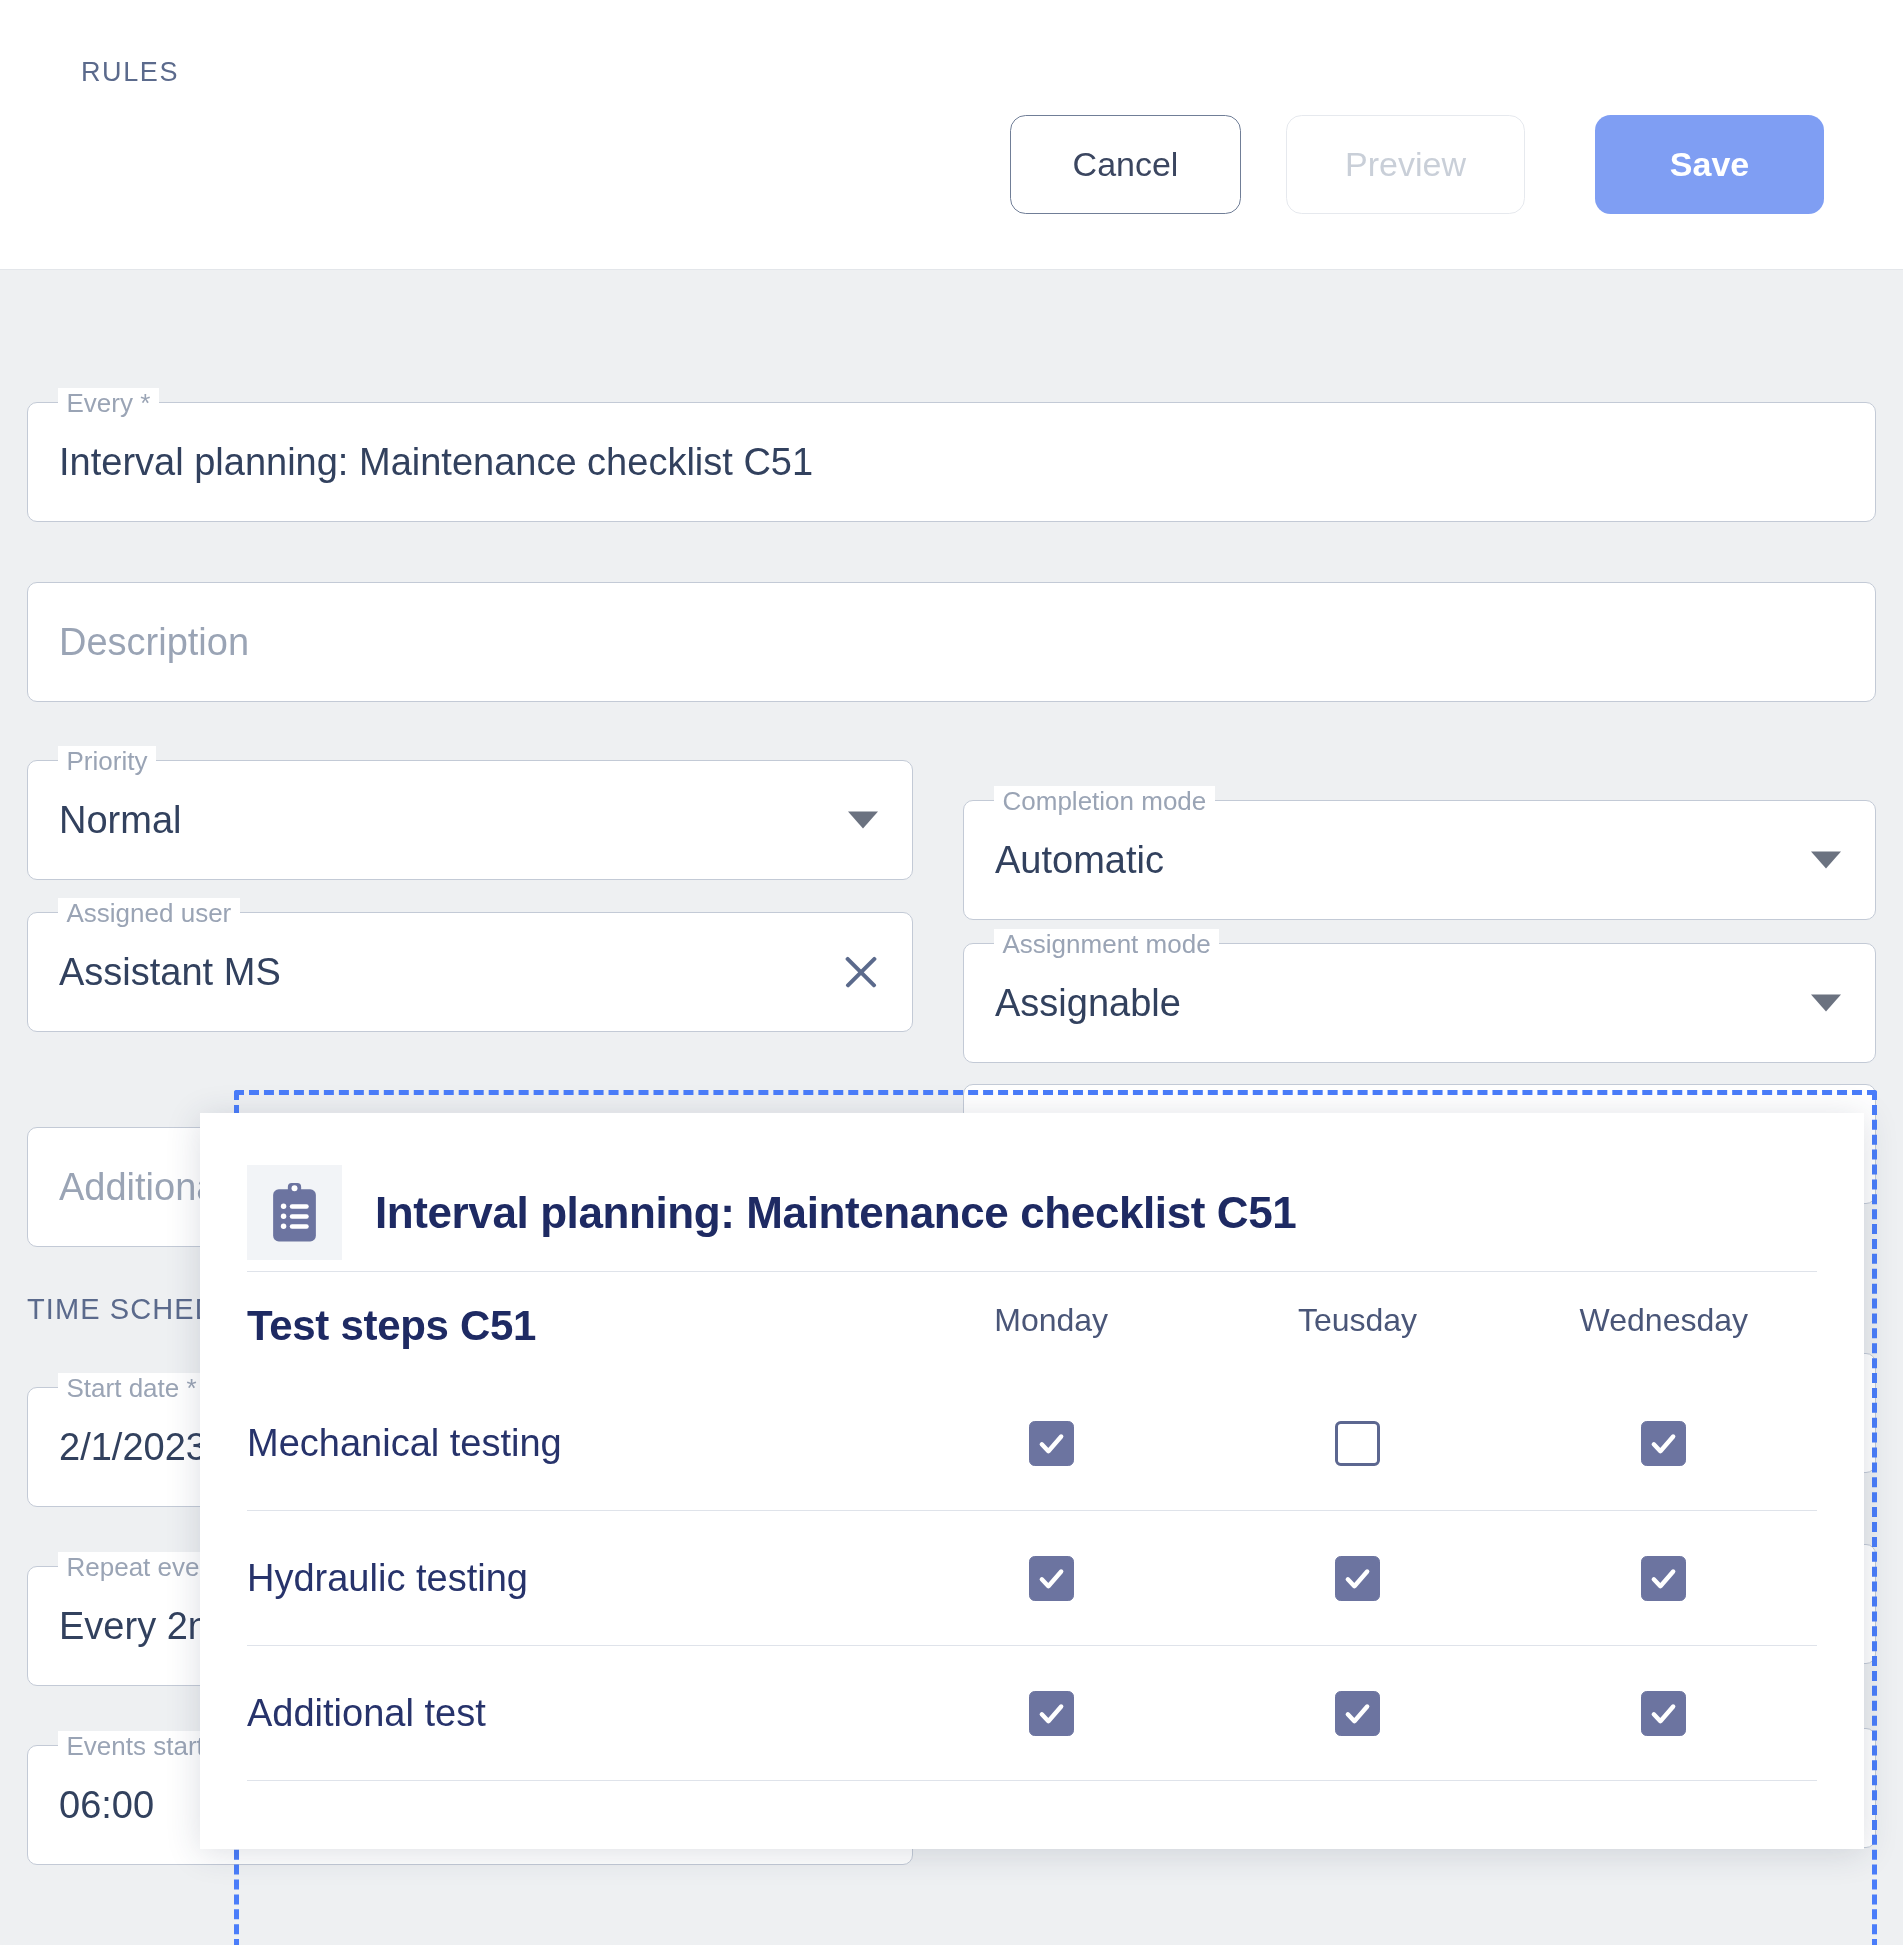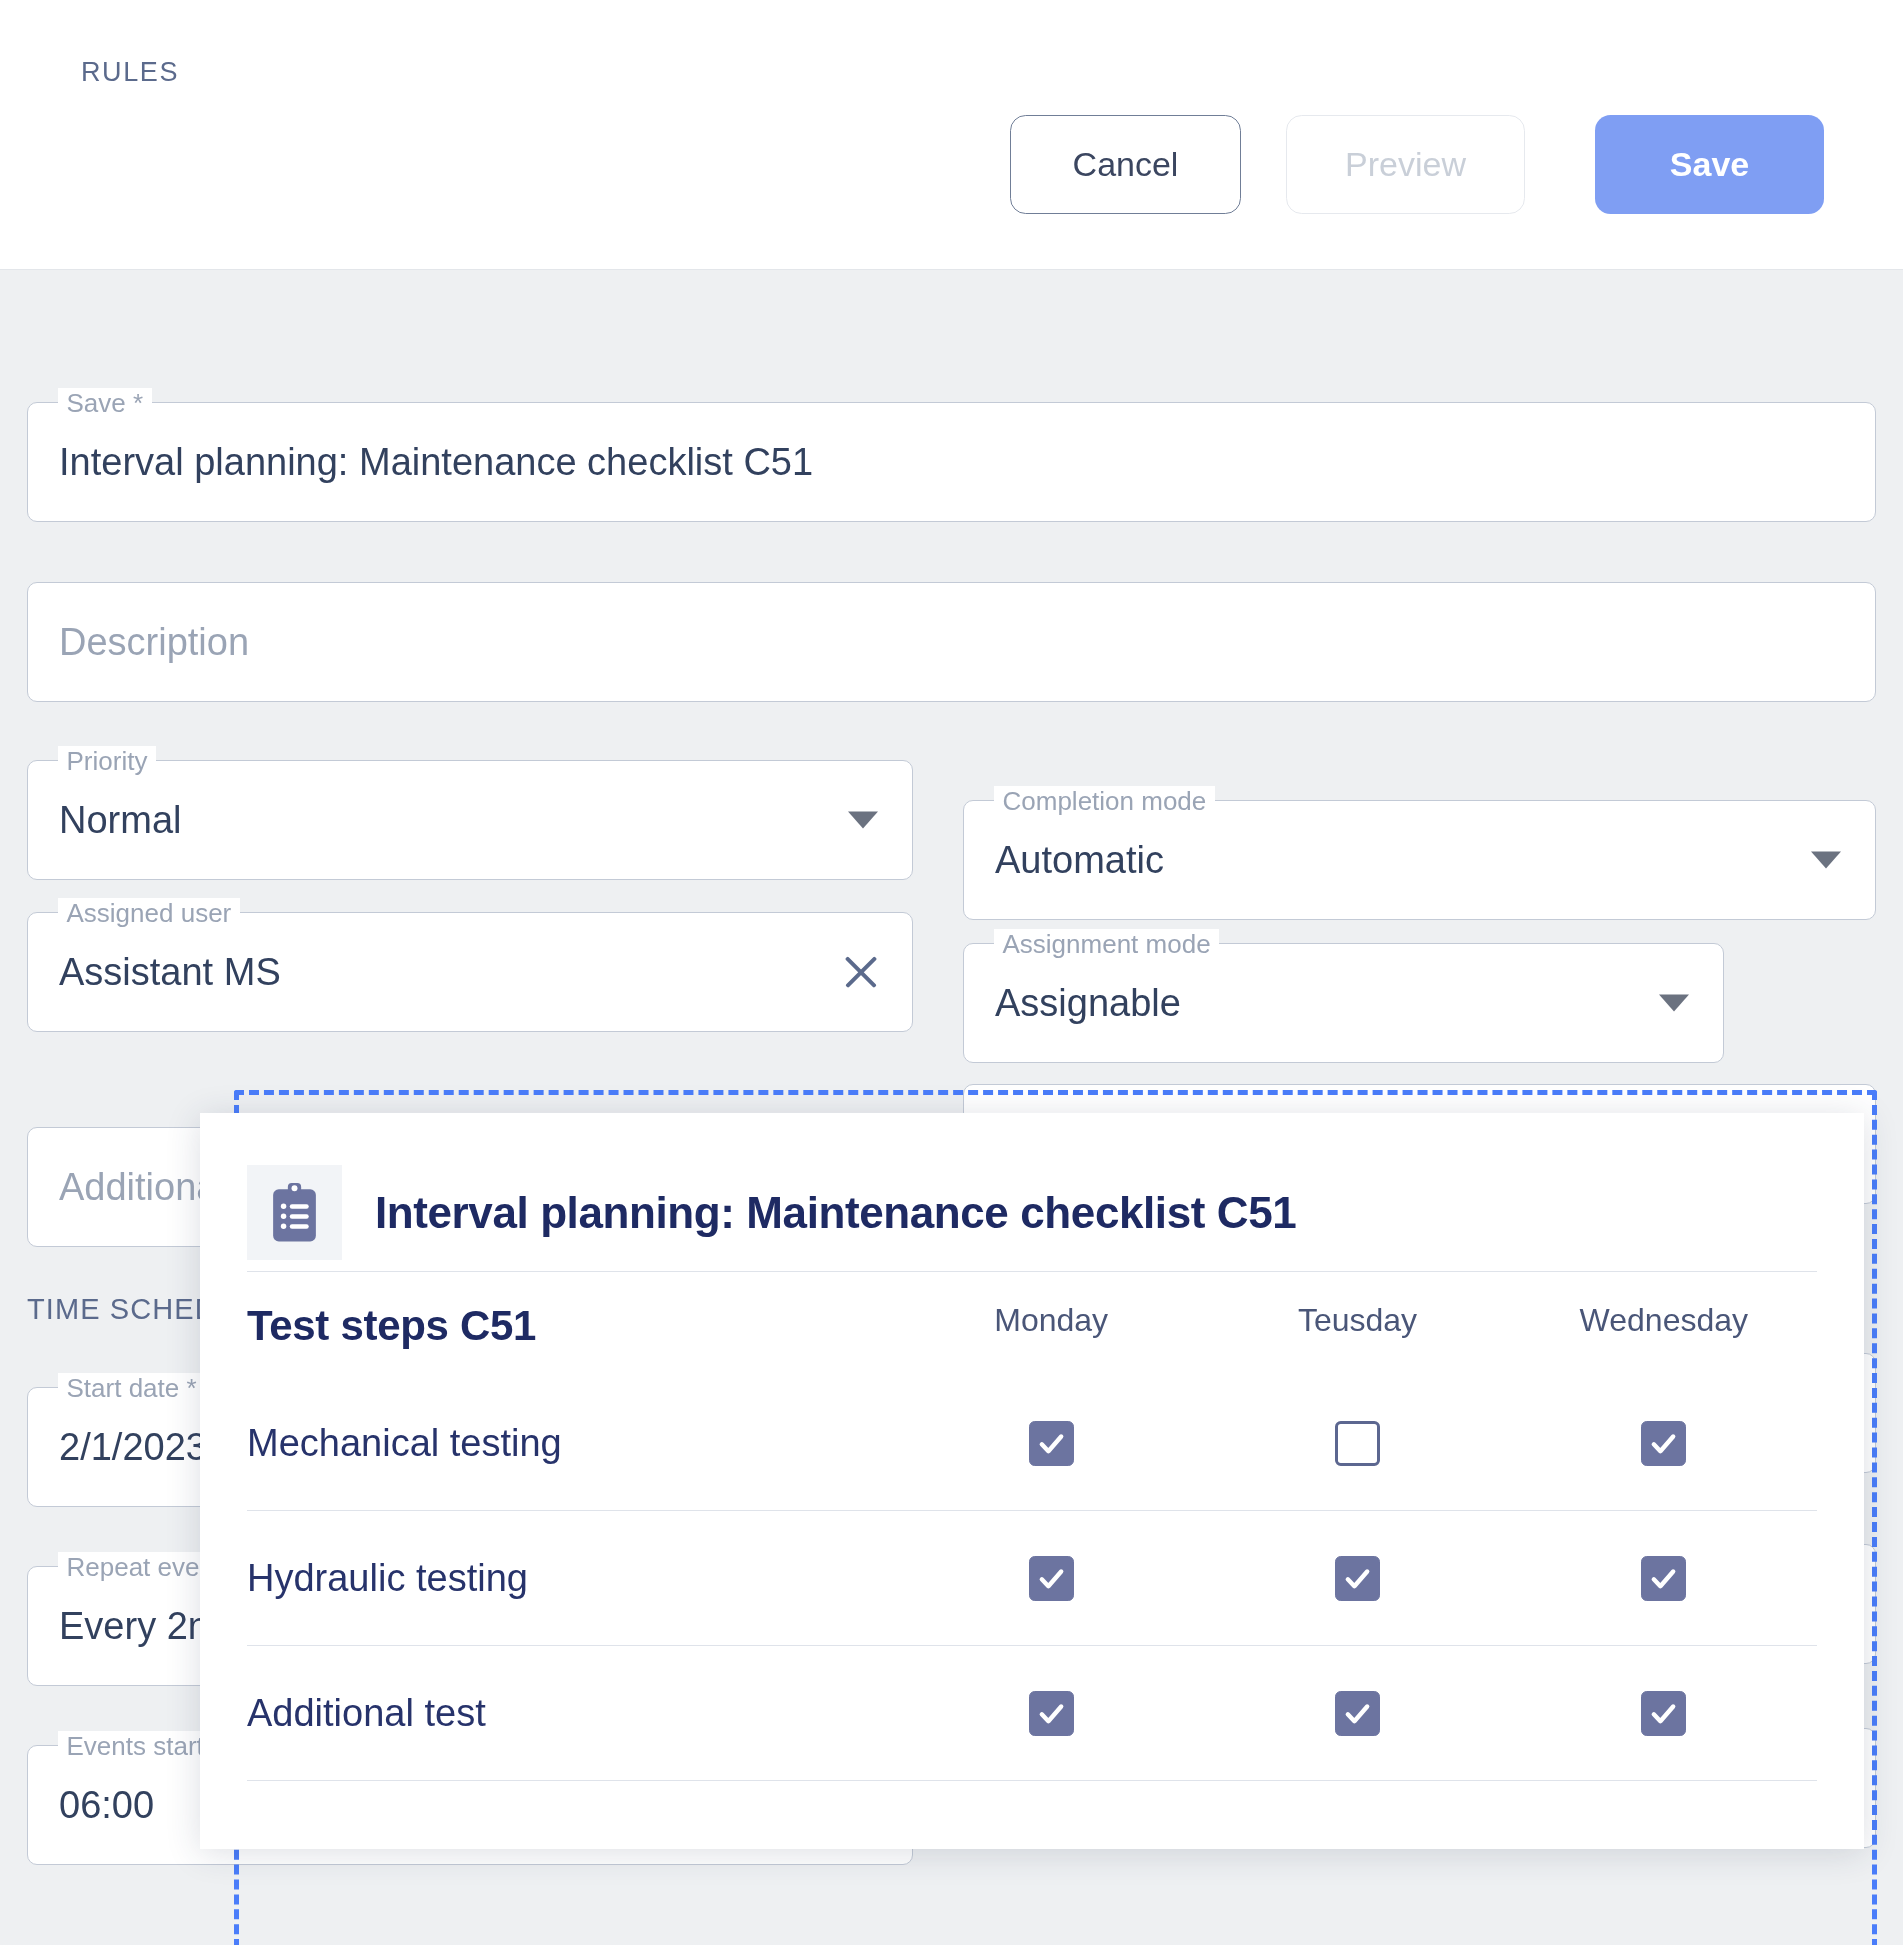--- a/index.html
+++ b/index.html
@@ -163,21 +163,21 @@
   }
   .clear-x::before { transform: translate(-50%,-50%) rotate(45deg); }
   .clear-x::after  { transform: translate(-50%,-50%) rotate(-45deg); }
 
   
   #f-title       { left: 27px;  top: 132px;  width: 1849px; height: 120px; }
   #f-desc        { left: 27px;  top: 312px;  width: 1849px; height: 120px; }
   #f-priority    { left: 27px;  top: 490px;  width: 886px; height: 120px; }
   #f-completion  { left: 963px; top: 490px;  width: 913px; height: 120px; margin-top: 40px; }
   #f-assigned    { left: 27px;  top: 642px;  width: 886px; height: 120px; }
-  #f-assignmode  { left: 963px; top: 673px;  width: 761px; height: 120px; }
+  #f-assignmode  { left: 963px; top: 673px;  width: 913px; height: 120px; }
   #f-additional  { left: 27px;  top: 857px; width: 886px; height: 120px; }
   #f-startdate   { left: 27px;  top: 1117px; width: 886px; height: 120px; }
   #f-repeat      { left: 27px;  top: 1296px; width: 886px; height: 120px; }
   #f-eventstart  { left: 27px;  top: 1475px; width: 886px; height: 120px; }
   #f-right-a     { left: 963px; top: 814px; width: 913px; height: 120px; }
   #f-right-b     { left: 963px; top: 1083px; width: 913px; height: 120px; }
   #f-right-c     { left: 963px; top: 1274px; width: 913px; height: 120px; }
   #f-right-d     { left: 963px; top: 1458px; width: 913px; height: 120px; }
 
   .section-label {
@@ -316,21 +316,21 @@
   <div class="header-actions">
     <div class="btn btn-cancel">Cancel</div>
     <div class="btn btn-preview">Preview</div>
     <div class="btn btn-save">Save</div>
   </div>
 </div>
 
 <div class="form-area">
 
   <div class="field" id="f-title">
-    <span class="field-legend">Save *</span>
+    <span class="field-legend">Every *</span>
     <span class="field-value">Interval planning: Maintenance checklist C51</span>
   </div>
 
   <div class="field" id="f-desc">
     <span class="field-placeholder">Description</span>
   </div>
 
   <div class="field" id="f-priority">
     <span class="field-legend">Priority</span>
     <span class="field-value">Normal</span>

